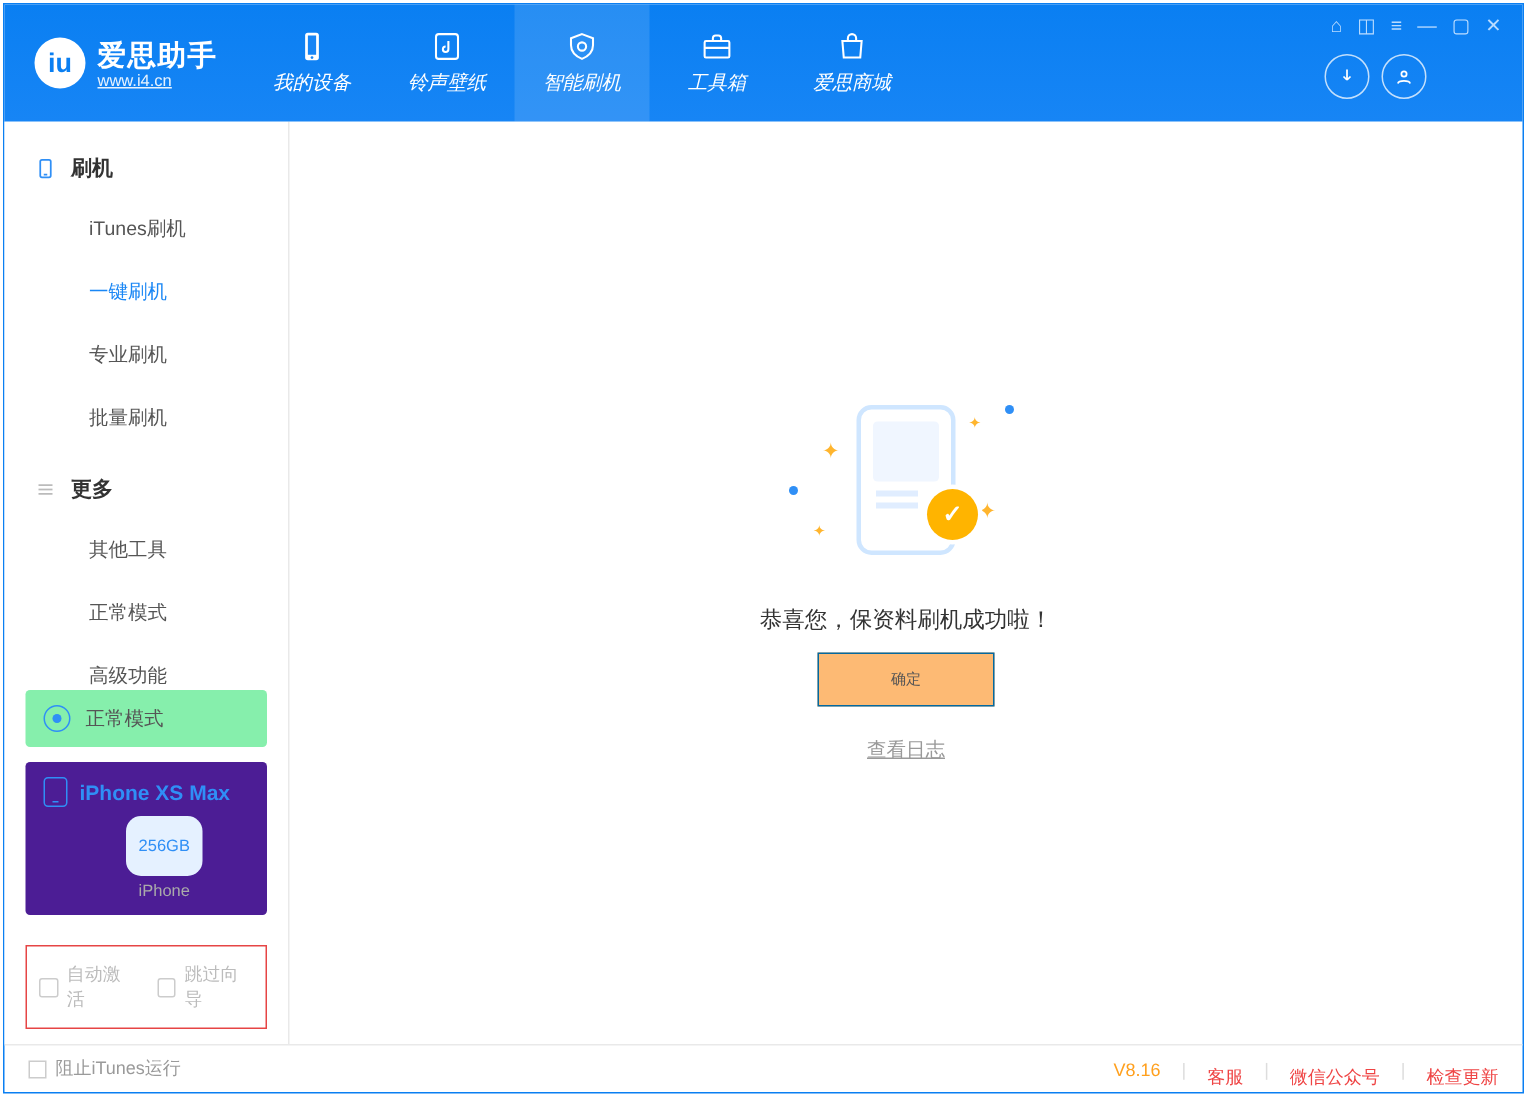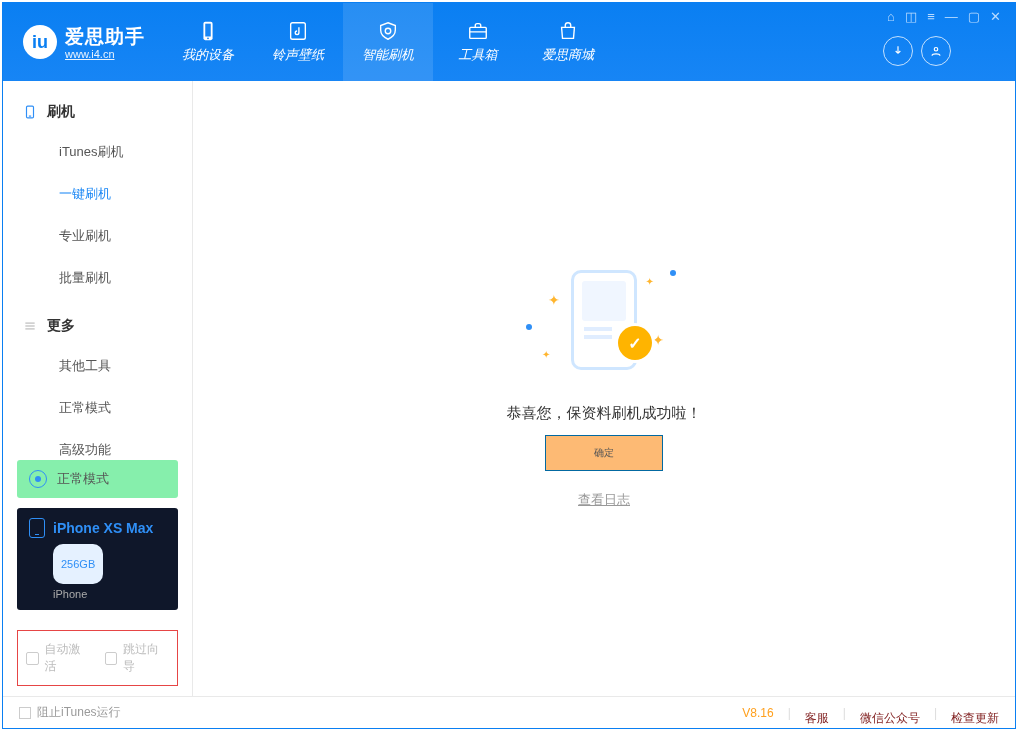--- a/index.html
+++ b/index.html
@@ -33,21 +33,21 @@
 .side-scroll { flex: 1; overflow: auto; padding-top: 16px; }
 .grp-head { display: flex; align-items: center; padding: 6px 20px; color: #333; font-size: 14px; font-weight: 600; gap: 10px; }
 .grp-items { padding: 4px 0 12px; }
 .side-it { padding: 12px 20px 12px 56px; font-size: 13px; color: #555; cursor: pointer; }
 .side-it.active { color: #1a87f5; }
 
 .dev-area { padding: 0 14px 14px 14px; }
 .mode-box { background: #86efac; border-radius: 3px; padding: 10px 12px; display: flex; align-items: center; gap: 10px; color: #555; font-size: 13px; margin-bottom: 10px; }
 .mode-ico { width: 18px; height: 18px; border: 1.5px solid #2f8ff6; border-radius: 50%; position: relative; }
 .mode-ico::after { content: ""; width: 6px; height: 6px; background: #2f8ff6; border-radius: 50%; position: absolute; left: 5px; top: 5px; }
-.dev-box { background: #0f172a; border-radius: 3px; padding: 10px 12px; }
+.dev-box { background: #4c1d95; border-radius: 3px; padding: 10px 12px; text-align: center; }
 .dev-row1 { display: flex; align-items: center; gap: 8px; }
 .dev-ico { width: 16px; height: 20px; border: 1.5px solid #2f8ff6; border-radius: 3px; position: relative; }
 .dev-ico::after { content: ""; width: 4px; height: 1.5px; background: #2f8ff6; position: absolute; bottom: 2px; left: 5px; }
 .dev-name { color: #2f8ff6; font-weight: 600; font-size: 14px; }
 .dev-cap { background: #e5f1ff; color: #2f8ff6; font-size: 11px; border-radius: 10px; padding: 14px 8px; display: inline-block; margin: 6px 0 0 24px; }
 .dev-sub { color: #aaa; font-size: 11px; margin: 4px 0 0 24px; }
 
 .chk-row { border: 1.5px solid #e64545; margin: 6px 14px 10px 14px; padding: 10px 8px; display: flex; gap: 14px; }
 .chkb { display: flex; align-items: center; gap: 6px; font-size: 12px; color: #bcbcbc; }
 .chkb .sq { width: 13px; height: 13px; border: 1px solid #ccc; border-radius: 2px; }
@@ -68,21 +68,21 @@
 .ok-btn { border: 1px solid #0369a1; background: #fdba74; color: #555; padding: 10px 48px; font-size: 10px; cursor: pointer; margin-bottom: 20px; }
 .log-link { color: #999; font-size: 13px; text-decoration: underline; cursor: pointer; font-family: Liberation Mono, monospace; }
 
 
 .footer { height: 32px; border-top: 1px solid #e9e9e9; display: flex; align-items: center; padding: 0 16px; font-size: 12px; color: #9a9a9a; }
 .footer .ft-chk { display: flex; align-items: center; gap: 6px; }
 .footer .ft-chk .sq { width: 12px; height: 12px; border: 1px solid #ccc; }
 .footer .ft-right { margin-left: auto; display: flex; align-items: center; gap: 14px; }
 .footer .sep { color: #ddd; }
 .footer .ver { color: #ffa01e; }
-.footer .lnk { color: #7f1d1d; cursor: pointer; margin-top: 12px; }
+.footer .lnk { color: #ef4444; cursor: pointer; margin-top: 12px; }
 </style>
 </head>
 <body>
 
 <div class="window">
   <div class="header">
     <div class="logo">
       <div class="logo-badge">iu</div>
       <div class="logo-text">
         <span class="cn">爱思助手</span>

